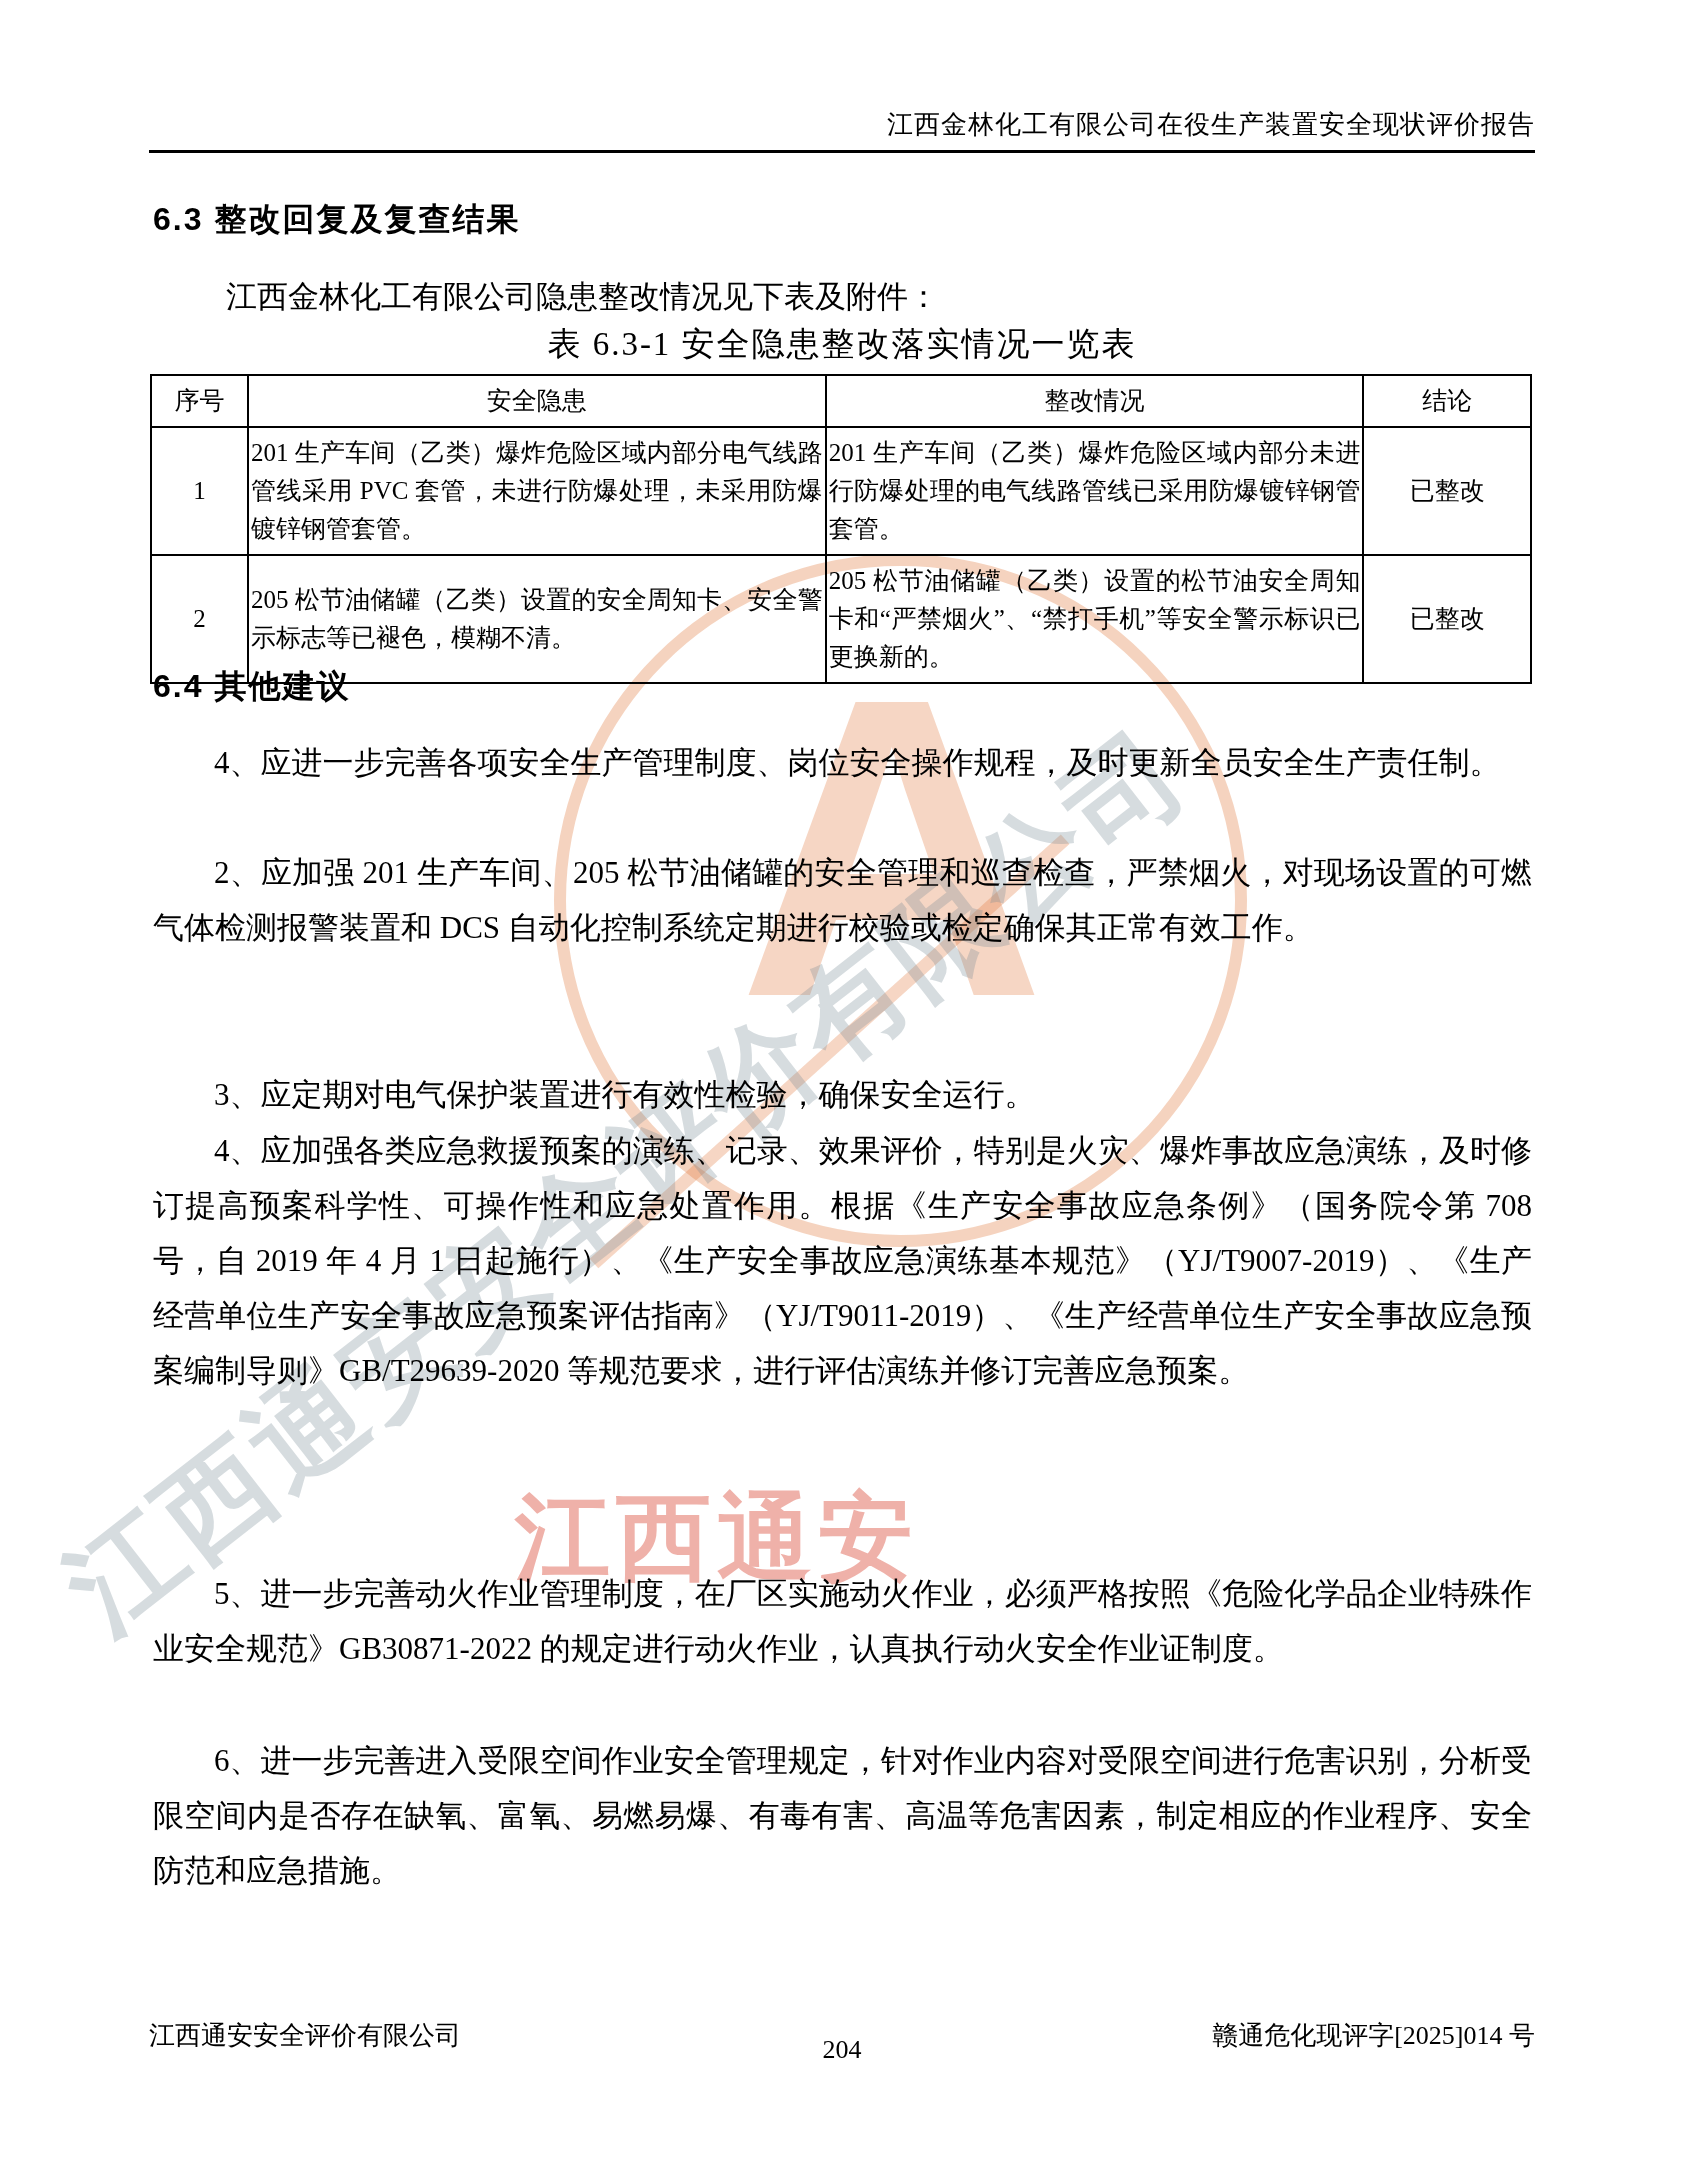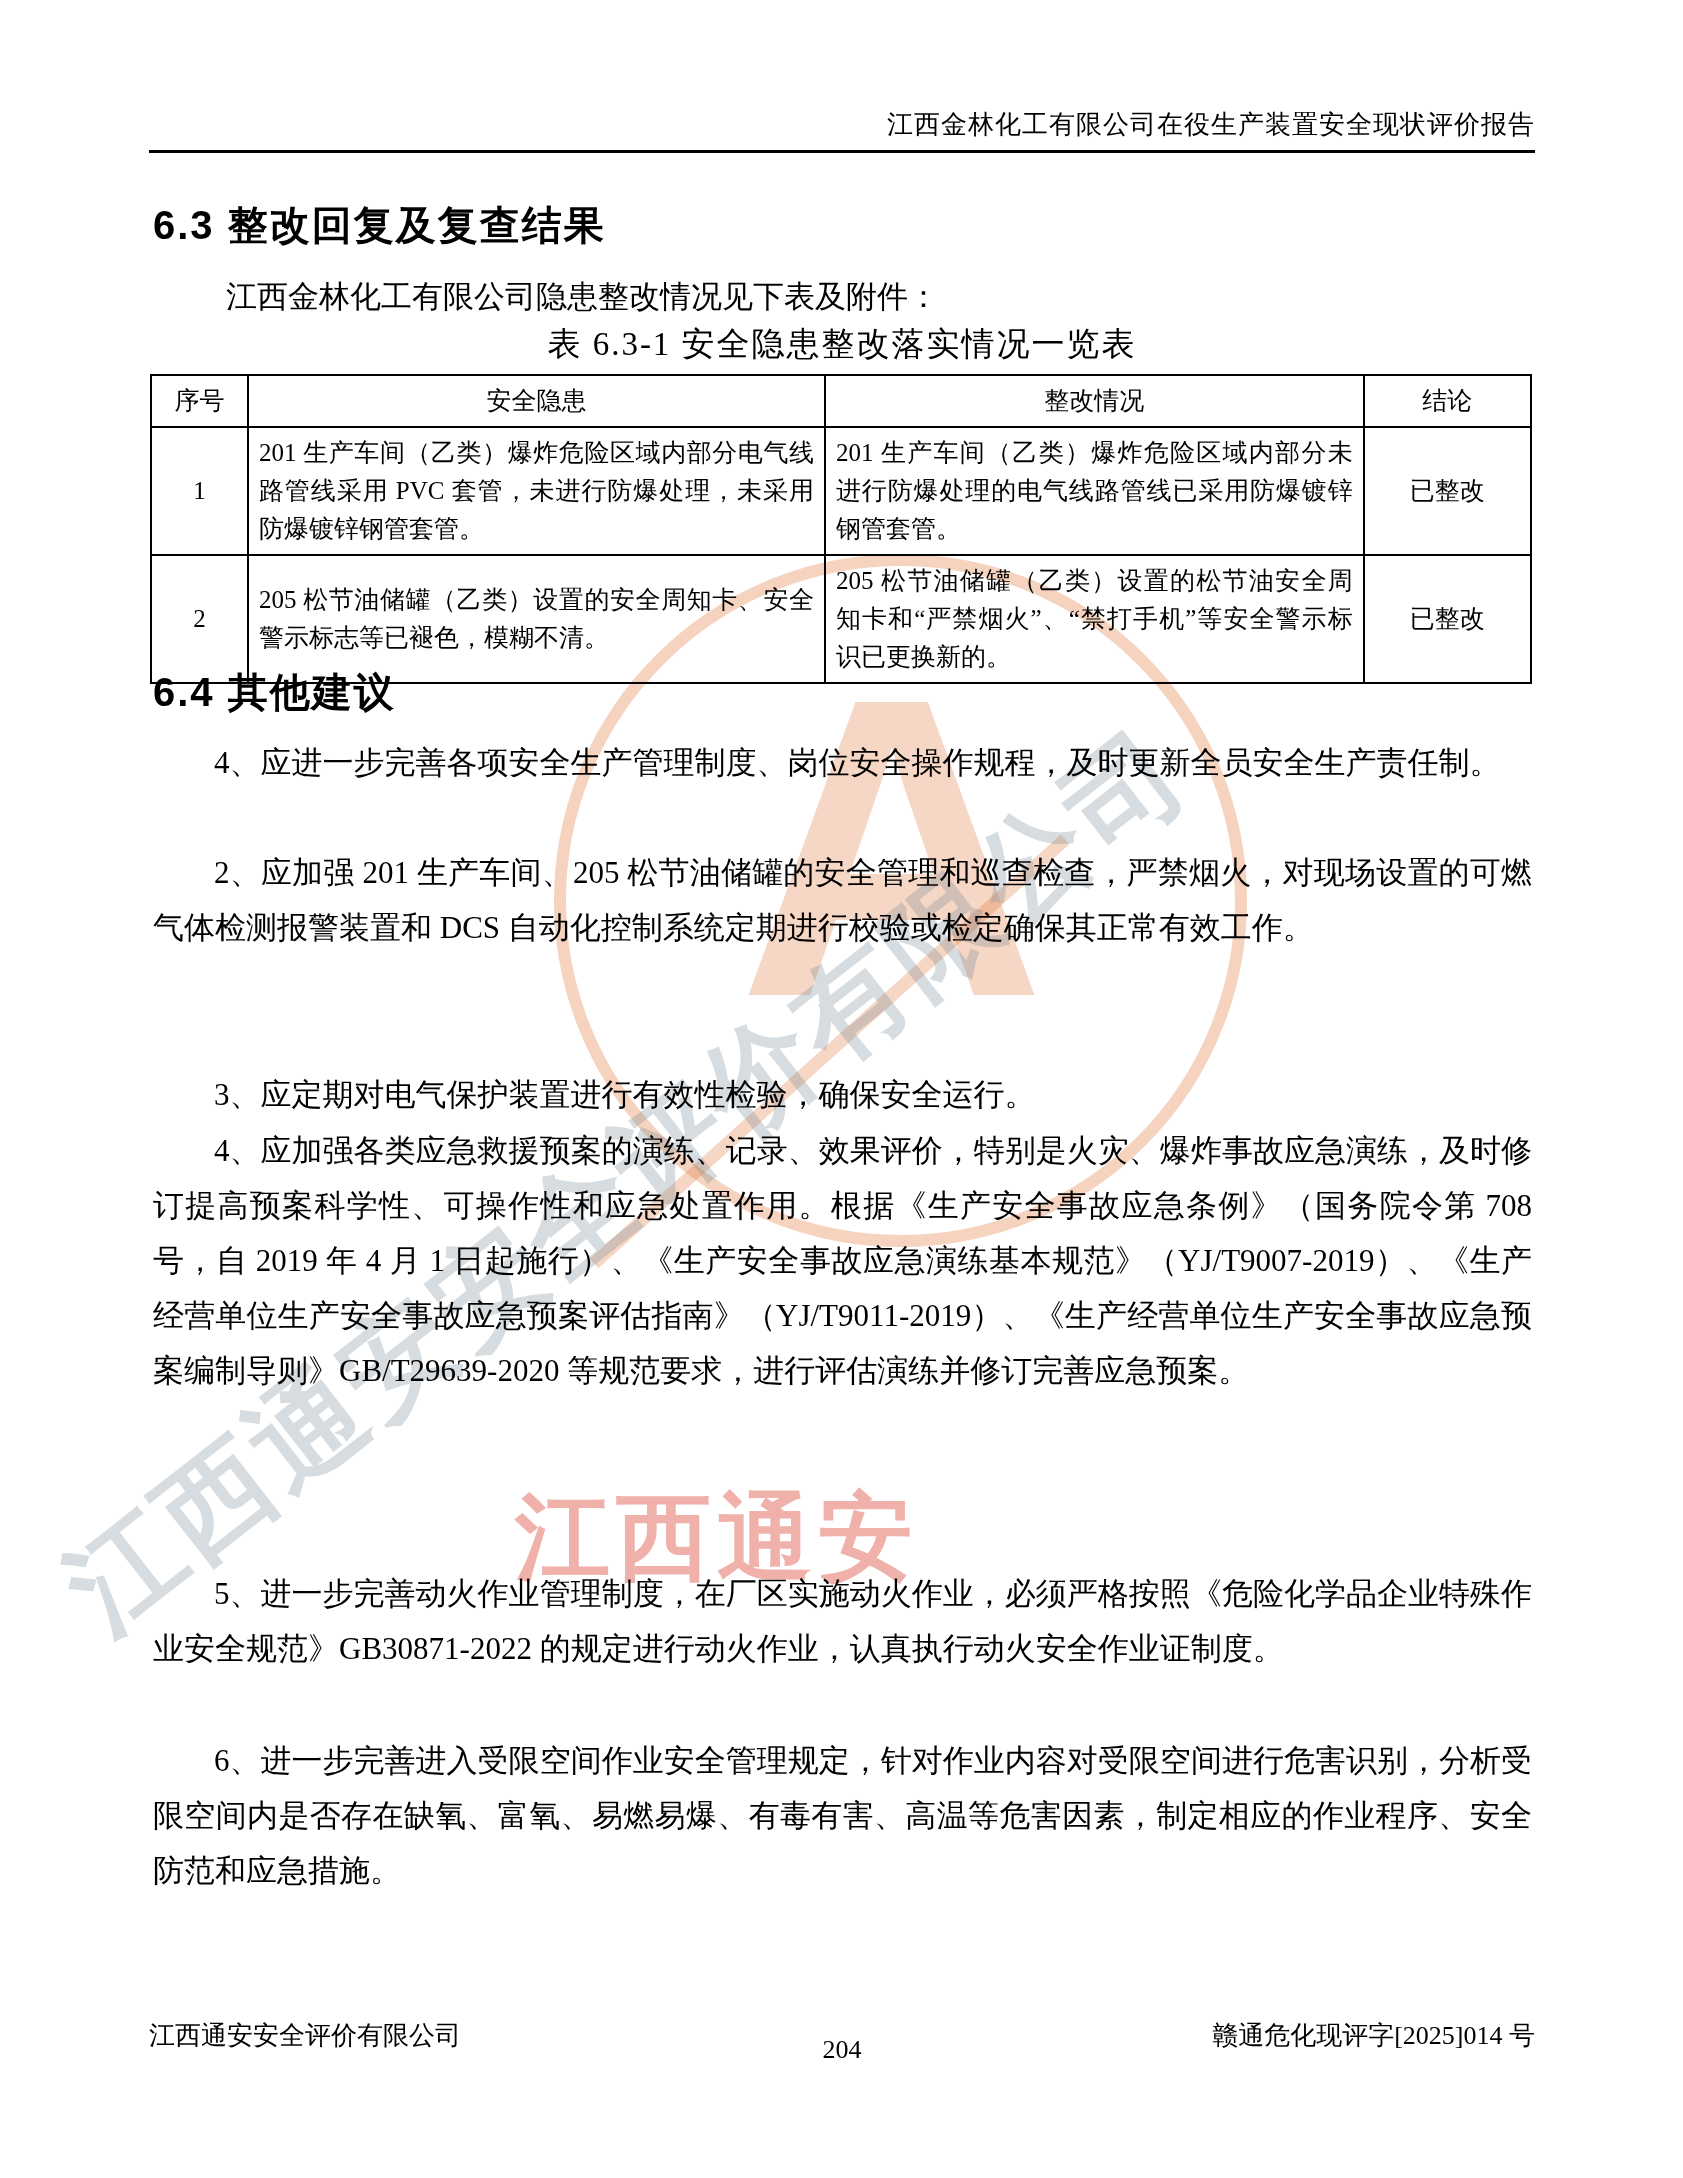--- a/index.html
+++ b/index.html
@@ -100,21 +100,21 @@
     left: 149px;
     top: 150px;
     width: 1386px;
     height: 3px;
     background: #000;
   }
 
   h2.section {
     position: absolute;
     margin: 0;
-    font-size: 40px;
+    font-size: 32px;
     font-weight: bold;
     letter-spacing: 2px;
     font-family: "Liberation Sans", "DejaVu Sans", sans-serif;
   }
   #sec63 { left: 153px; top: 198px; }
   #sec64 { left: 153px; top: 665px; }
 
   .para {
     position: absolute;
     font-size: 31px;
@@ -138,21 +138,21 @@
     position: absolute;
     left: 150px;
     top: 374px;
     width: 1382px;
     border-collapse: collapse;
     font-size: 25px;
     line-height: 38px;
   }
   table.tbl td, table.tbl th {
     border: 2px solid #000;
-    padding: 6px 10px;
+    padding: 6px 2px;
     vertical-align: middle;
     font-weight: normal;
   }
   table.tbl thead td {
     text-align: center;
     padding: 6px 20px;
   }
   .col-no { width: 59px; text-align: center; }
   .col-hz { width: 604px; }
   .col-rc { width: 554px; border-radius: 19px; }

